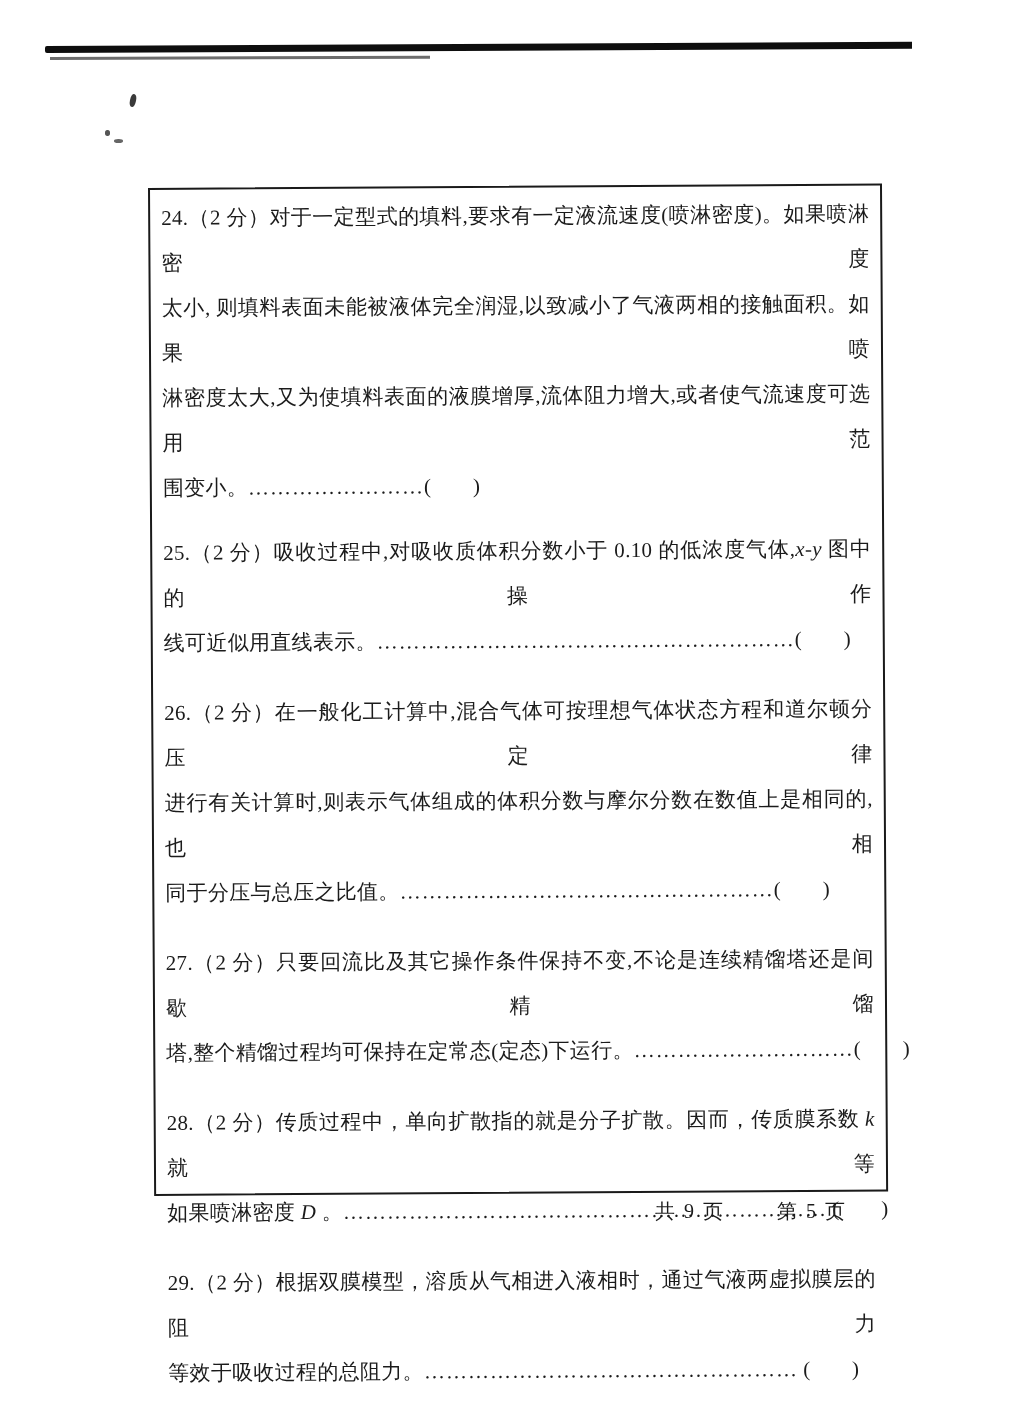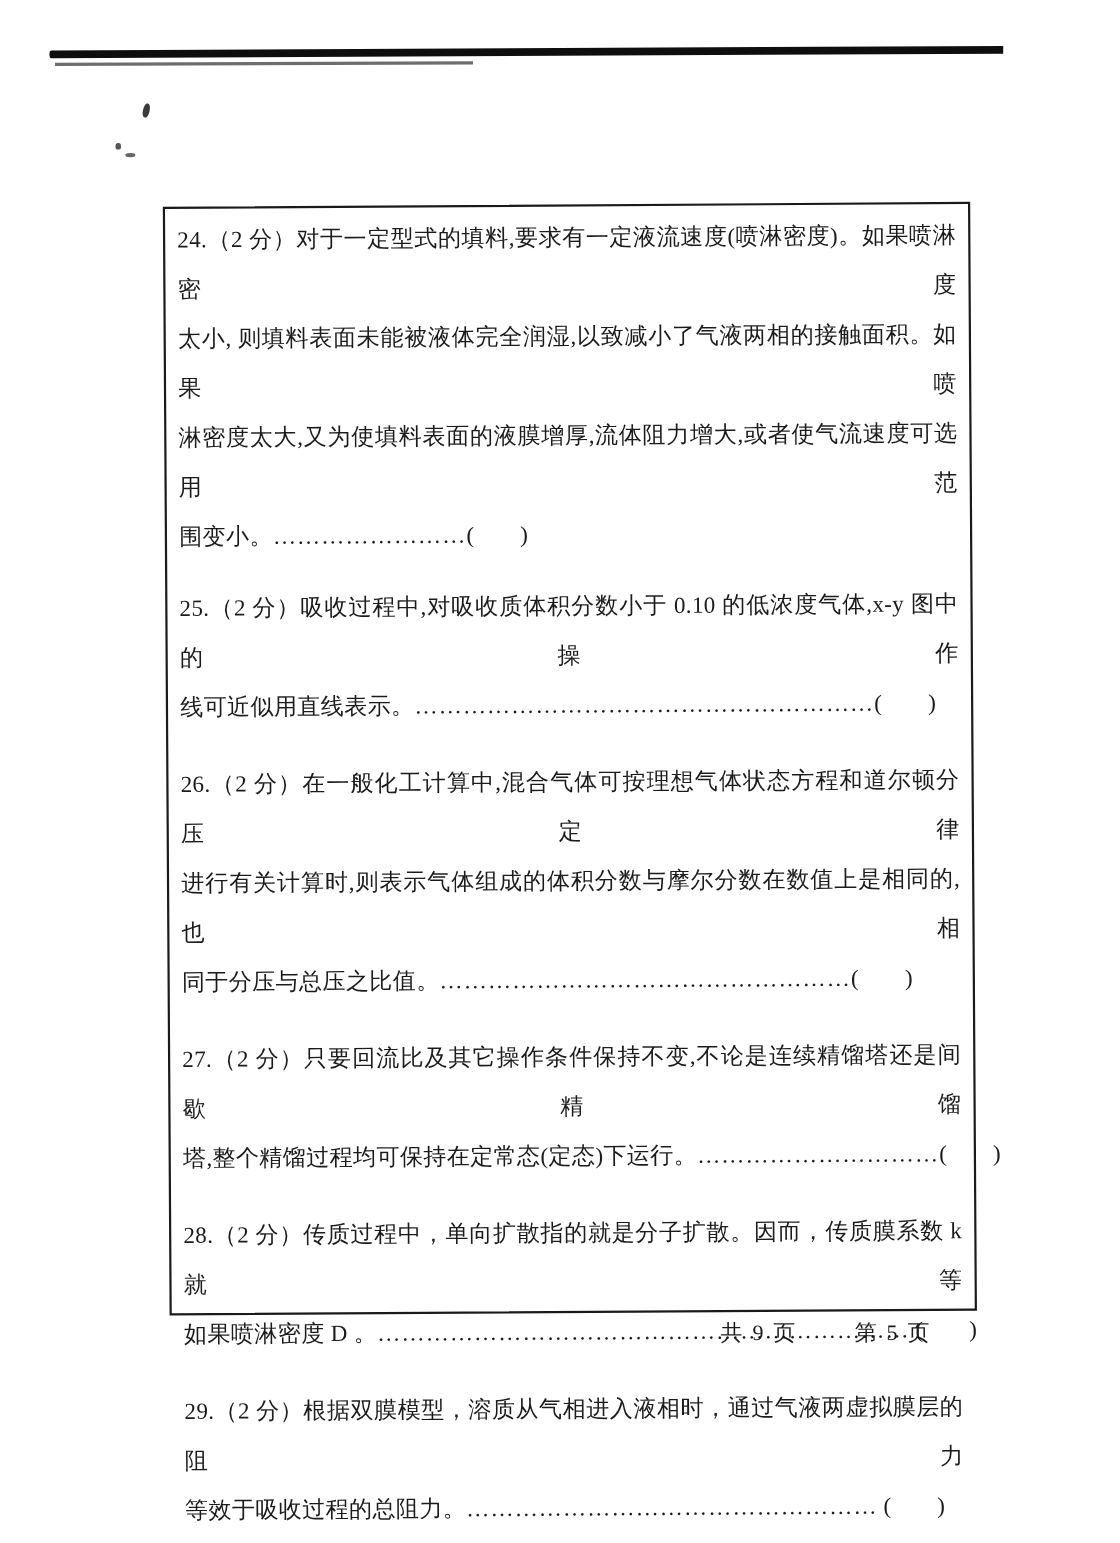--- a/index.html
+++ b/index.html
@@ -57,21 +57,21 @@
     font-size: 21px;
     line-height: 45px;
     white-space: nowrap;
     letter-spacing: 0.3px;
   }
   .line.fill {
     white-space: normal;
     text-align: justify;
     text-align-last: justify;
   }
-  .italic { font-family: "Liberation Serif", "DejaVu Serif", serif; }
+  .italic { font-style: italic; font-family: "Liberation Serif", "DejaVu Serif", serif; }
   .dots { letter-spacing: 1px; }
   .bracket { letter-spacing: 0; }
   .footer {
     position: absolute;
     left: 655px; top: 1198px;
     font-size: 20px;
     letter-spacing: 2px;
     display: flex;
     gap: 52px;
     text-align: right;

